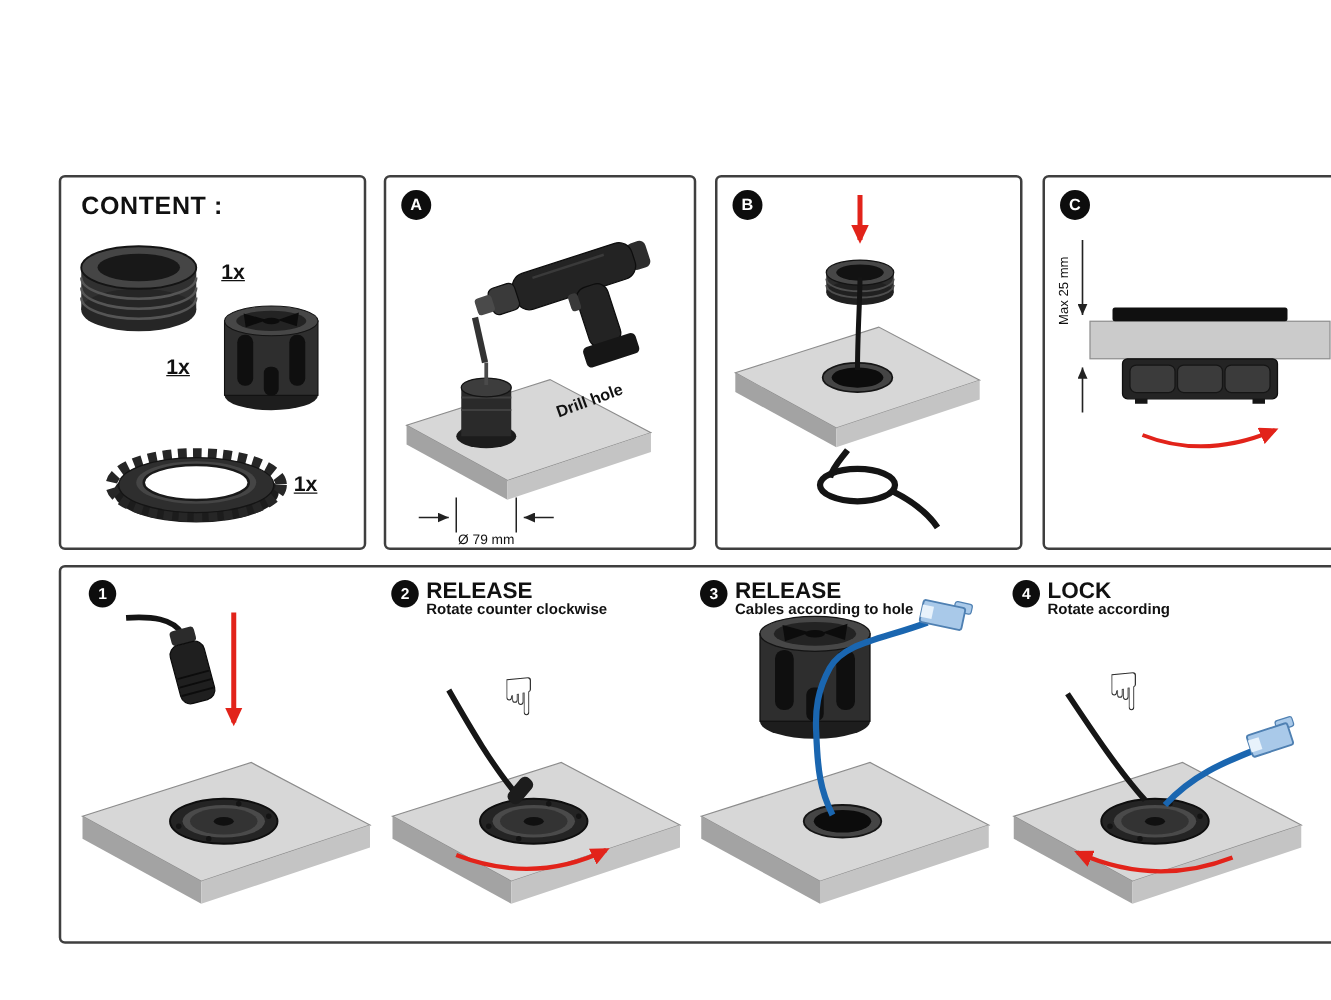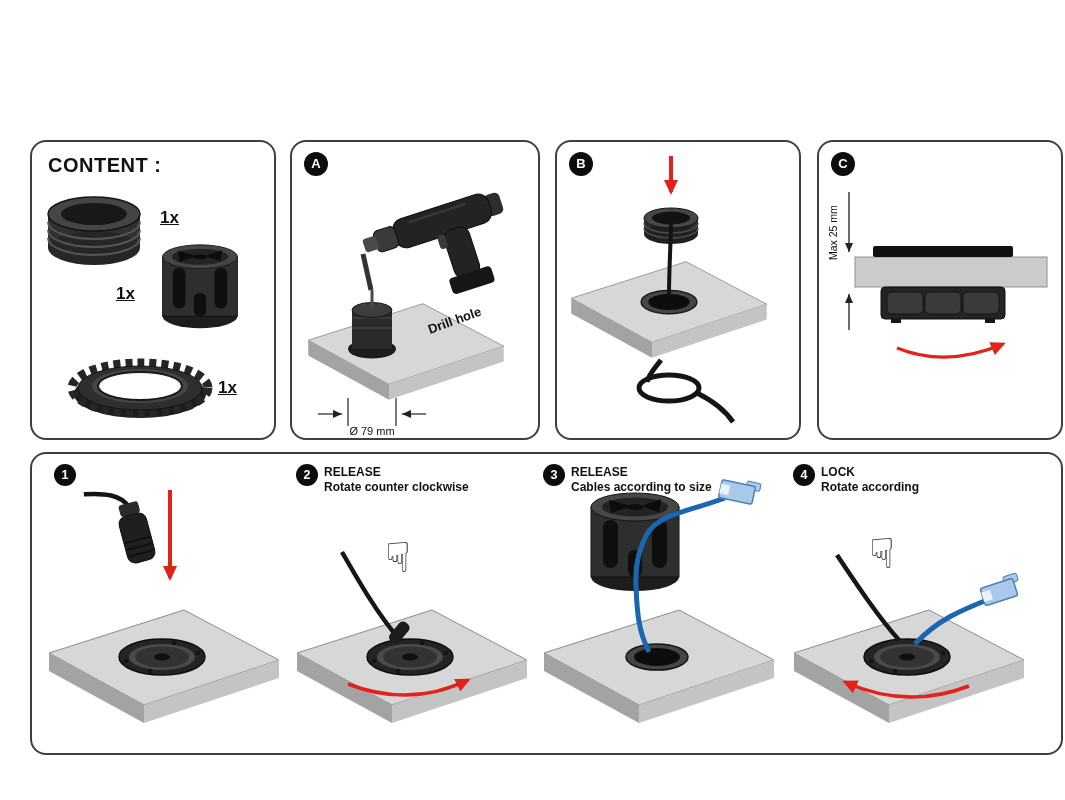--- a/index.html
+++ b/index.html
@@ -1,25 +1,25 @@
 <!DOCTYPE html>
 <html><head>
 <meta charset="utf-8">
 <style>
   html,body{margin:0;padding:0;background:#ffffff;}
   #page{position:relative;width:1065px;height:800px;background:#ffffff;overflow:hidden;
         font-family:"Liberation Sans", sans-serif;color:#111;}
-  .panel{position:absolute;background:#fff;border:2.5px solid #3f3f3f;border-radius:16px;box-sizing:border-box;}
+  .panel{position:absolute;background:#fff;border:2.5px solid #3f3f3f;border-radius:5px;box-sizing:border-box;margin-left:17px;}
   .badge{position:absolute;width:24px;height:24px;border-radius:50%;background:#0d0d0d;color:#fff;
          font-weight:bold;font-size:13px;line-height:24px;text-align:center;}
   .step-badge{width:22px;height:22px;line-height:22px;font-size:12.5px;}
   .content-title{position:absolute;left:16px;top:12px;font-size:20px;font-weight:bold;letter-spacing:.5px;}
   .qty{position:absolute;font-size:17px;font-weight:bold;text-decoration:underline;}
   .step-group{position:absolute;top:6px;height:294px;}
-  .step-title{position:absolute;left:34px;top:5px;font-size:12px;font-weight:bold;line-height:14px;}
+  .step-title{position:absolute;left:34px;top:5px;font-size:18px;font-weight:bold;line-height:14px;}
   .step-sub{position:absolute;left:34px;top:20px;font-size:12px;font-weight:bold;line-height:14px;}
   svg{position:absolute;left:0;top:0;}
   svg text{font-family:"Liberation Sans","DejaVu Sans",sans-serif;}
   .hand{font-family:"DejaVu Sans",sans-serif;}
 </style>
 </head>
 <body>
 
 <div id="page">
 
@@ -210,21 +210,21 @@
         <g transform="translate(108,174) rotate(40)">
           <rect x="-6" y="-14" width="12" height="24" rx="5" fill="#1c1c1c"></rect>
         </g>
         <path d="M 58 224 Q 120 248 178 220" stroke="#e2231a" stroke-width="3.5" fill="none" marker-end="url(#mk-red)"></path>
       </svg>
     </div>
 
     <div class="step-group" style="left:505px;width:248px;">
       <div class="badge step-badge" style="left:6px;top:4px;">3</div>
       <div class="step-title">RELEASE</div>
-      <div class="step-sub">Cables according to size</div>
+      <div class="step-sub">Cables according to hole</div>
       <svg width="248" height="294" viewBox="0 0 248 294">
         <use href="#sym-cage" transform="translate(98,32)"></use>
         <use href="#sym-desk" transform="translate(2,148)"></use>
         <use href="#sym-hole" transform="translate(120,197)"></use>
         <path d="M 188 38 C 150 52, 122 54, 110 74 C 100 92, 98 108, 99 126 C 100 155, 102 172, 112 192" stroke="#1a66b0" stroke-width="5" fill="none"></path>
         <g transform="translate(200,32) rotate(12)">
           <rect x="8" y="-13" width="14" height="8" rx="2" fill="#a9c9e9" stroke="#4f80b2"></rect>
           <rect x="-17" y="-9" width="34" height="18" rx="2" fill="#a9c9e9" stroke="#4f80b2" stroke-width="1.5"></rect>
           <rect x="-17" y="-5" width="9" height="10" fill="#e8f2fb"></rect>
         </g>

